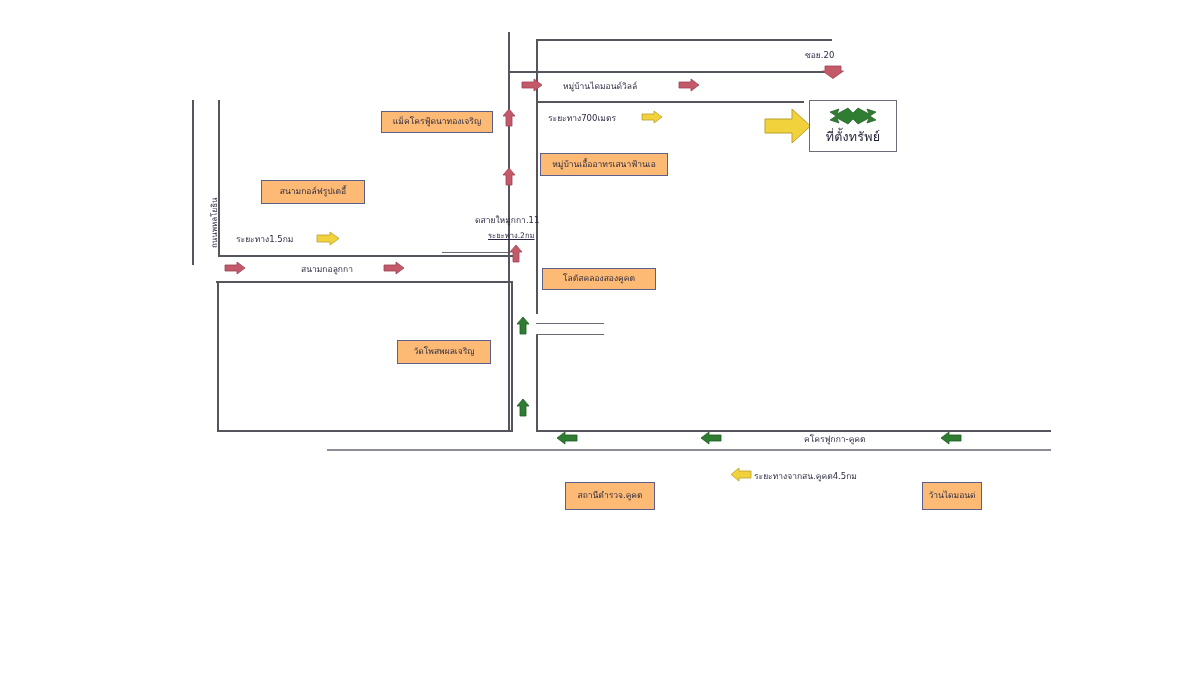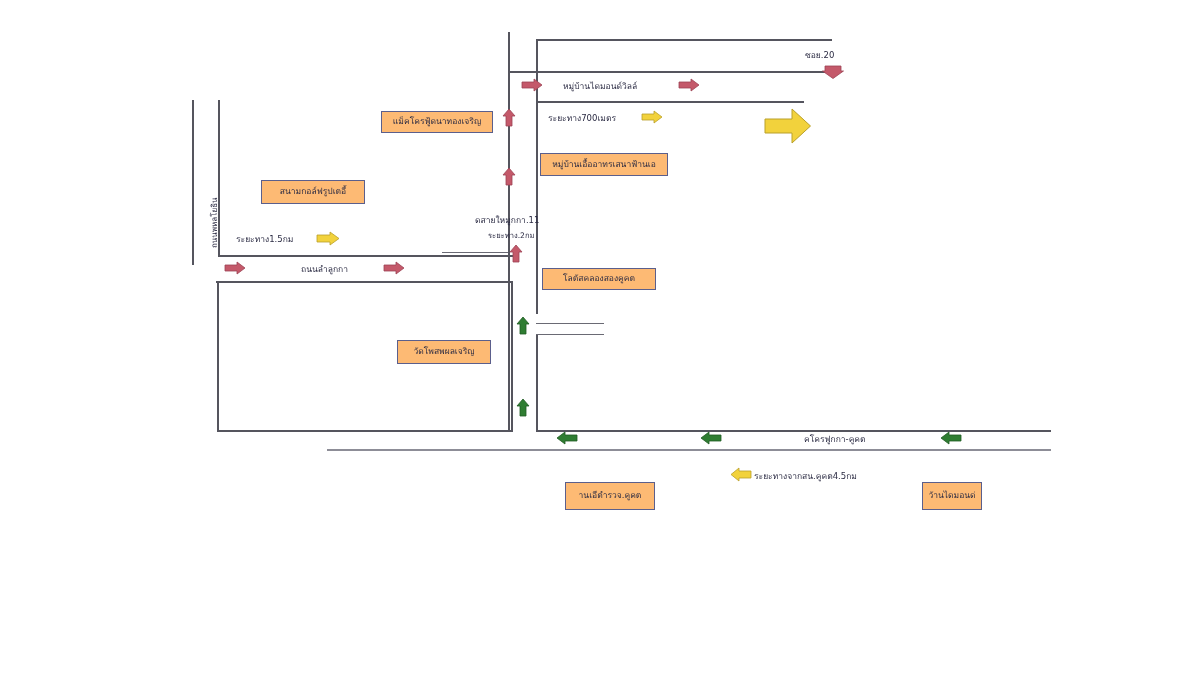--- a/index.html
+++ b/index.html
@@ -16,21 +16,21 @@
   .road.pale{background:#8d8d97;}
 
   
   .box{position:absolute;border:1px solid #5b5f8c;background:#fdba74;
        display:flex;align-items:center;justify-content:center;
        font-size:8.5px;line-height:1.15;color:#2a2a42;
        padding:3px 6px;box-sizing:border-box;white-space:nowrap;}
 
   
   .lbl{position:absolute;font-size:8.5px;color:#2a2a42;white-space:nowrap;}
-  .lbl.sm{font-size:7.6px;}
+  .lbl.sm{font-size:7.6px;text-decoration:underline;}
   .lbl.cen{text-align:center;}
 
   
   .vlbl{position:absolute;font-size:8px;color:#2a2a42;white-space:nowrap;
         transform-origin:0 0;transform:rotate(-90deg);}
 
   
   .arw{position:absolute;display:block;}
 
   
@@ -79,20 +79,26 @@
   <div class="lbl" style="left:793px;top:48px;">ซอย.20</div>
 
   <svg class="arw" style="left:810px;top:64px;" width="22" height="16" viewBox="0 0 22 16">
     <path d="M3 2 H19 L19 7 H21.5 L11 14.5 L0.5 7 H3 Z" fill="#c4596a" stroke="#9c4354" stroke-width="0.8"></path>
   </svg>
 
   <svg class="arw" style="left:752px;top:107px;" width="48" height="38" viewBox="0 0 48 38">
     <path d="M1 12 H28 V2 L46.5 19 L28 36 V26 H1 Z" fill="#f2d23c" stroke="#b9a02a" stroke-width="1"></path>
   </svg>
 
+  <div class="prop-box" style="left:797px;top:100px;width:88px;height:52px;">
+    <svg width="52" height="20" viewBox="0 0 52 20">
+      <path d="M3 6 L12 3 L10 8 L21 2 L26 7 L31 2 L42 8 L40 3 L49 6 L43 10 L49 14 L40 17 L42 12 L31 18 L26 13 L21 18 L10 12 L12 17 L3 14 L9 10 Z" fill="#2f7d32" stroke="#225c25" stroke-width="0.7"></path>
+    </svg>
+    <span class="prop-label">ที่ตั้งทรัพย์</span>
+  </div>
 
   <svg class="arw" style="left:509px;top:78px;" width="22" height="14" viewBox="0 0 22 14">
     <path d="M1 4 H13 V1 L21 7 L13 13 V10 H1 Z" fill="#c4596a" stroke="#9c4354" stroke-width="0.8"></path>
   </svg>
   <div class="lbl" style="left:551px;top:79px;">หมู่บ้านไดมอนด์วิลล์</div>
   <svg class="arw" style="left:666px;top:78px;" width="22" height="14" viewBox="0 0 22 14">
     <path d="M1 4 H13 V1 L21 7 L13 13 V10 H1 Z" fill="#c4596a" stroke="#9c4354" stroke-width="0.8"></path>
   </svg>
 
   <div class="lbl" style="left:536px;top:111px;">ระยะทาง700เมตร</div>
@@ -113,38 +119,38 @@
   <div class="box" style="left:369px;top:111px;width:112px;height:22px;">แม็คโครฟู้ดนาทองเจริญ</div>
 
   <div class="box" style="left:249px;top:180px;width:104px;height:24px;">สนามกอล์ฟรูปเตอี้</div>
 
   <div class="box" style="left:528px;top:153px;width:128px;height:23px;">หมู่บ้านเอื้ออาทรเสนาฟ้านเอ</div>
 
   <div class="box" style="left:530px;top:268px;width:114px;height:22px;">โลตัสคลองสองคูคต</div>
 
   <div class="box" style="left:385px;top:340px;width:94px;height:24px;">วัดโพสพผลเจริญ</div>
 
-  <div class="box" style="left:553px;top:482px;width:90px;height:28px;">านเอีตำรวจ.คูคต</div>
+  <div class="box" style="left:553px;top:482px;width:90px;height:28px;">สถานีตำรวจ.คูคต</div>
 
   <div class="box" style="left:910px;top:482px;width:60px;height:28px;">วัานไดมอนด่</div>
 
   <div class="lbl cen" style="left:463px;top:213px;">ดสายใหมูกกา.11</div>
   <div class="lbl sm cen" style="left:476px;top:229px;">ระยะทาง.2กม</div>
 
   <div class="vlbl" style="left:196px;top:248px;">ถนนพหลโยธิน</div>
 
   <div class="lbl" style="left:224px;top:232px;">ระยะทาง1.5กม</div>
   <svg class="arw" style="left:304px;top:231px;" width="24" height="15" viewBox="0 0 24 15">
     <path d="M1 4 H14 V1 L23 7.5 L14 14 V11 H1 Z" fill="#f2d23c" stroke="#b9a02a" stroke-width="0.8"></path>
   </svg>
 
   <svg class="arw" style="left:212px;top:261px;" width="22" height="14" viewBox="0 0 22 14">
     <path d="M1 4 H13 V1 L21 7 L13 13 V10 H1 Z" fill="#c4596a" stroke="#9c4354" stroke-width="0.8"></path>
   </svg>
-  <div class="lbl" style="left:289px;top:262px;">ถนนลำลูกกา</div>
+  <div class="lbl" style="left:289px;top:262px;">สนามกอลูกกา</div>
   <svg class="arw" style="left:371px;top:261px;" width="22" height="14" viewBox="0 0 22 14">
     <path d="M1 4 H13 V1 L21 7 L13 13 V10 H1 Z" fill="#c4596a" stroke="#9c4354" stroke-width="0.8"></path>
   </svg>
 
   <svg class="arw" style="left:504px;top:316px;" width="14" height="20" viewBox="0 0 14 20">
     <path d="M4 18 V8 H1 L7 1 L13 8 H10 V18 Z" fill="#2f7d32" stroke="#1f5b22" stroke-width="0.8"></path>
   </svg>
   <svg class="arw" style="left:504px;top:398px;" width="14" height="20" viewBox="0 0 14 20">
     <path d="M4 18 V8 H1 L7 1 L13 8 H10 V18 Z" fill="#2f7d32" stroke="#1f5b22" stroke-width="0.8"></path>
   </svg>

